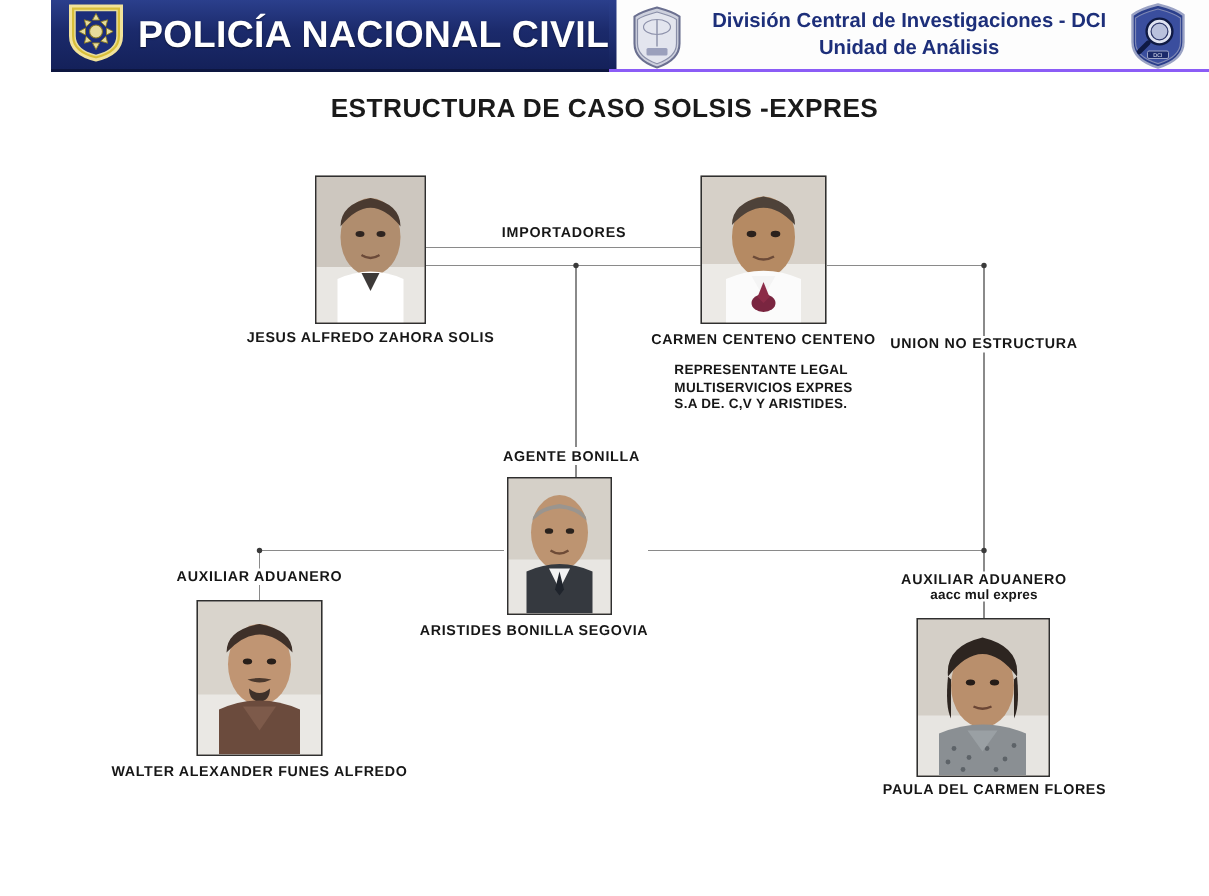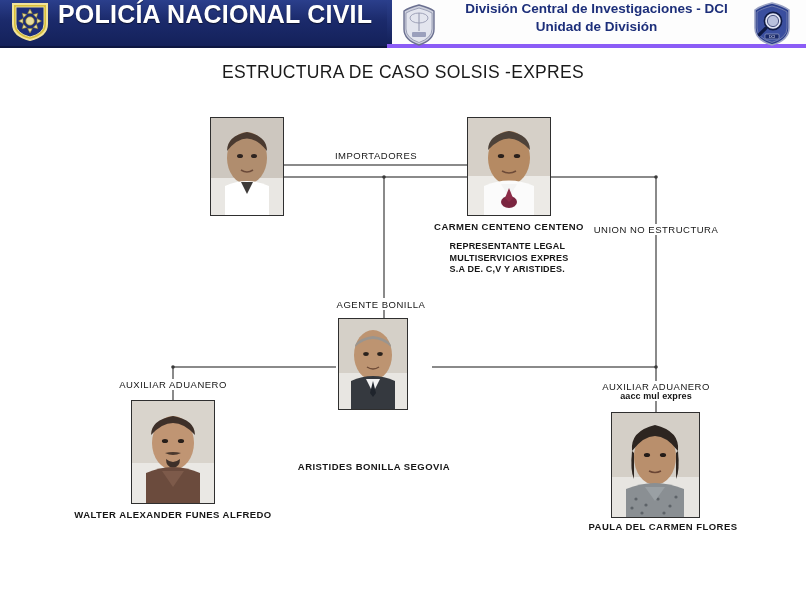--- a/index.html
+++ b/index.html
@@ -13,31 +13,32 @@
 
   
   .header{
     position:absolute;left:0;top:0;width:806px;height:48px;
     display:flex;align-items:stretch;
   }
   .hdr-left{
     position:relative;
     width:387px;height:48px;
     background:linear-gradient(180deg,#2b3f8c 0%,#1b2a6b 45%,#14215a 100%);
-    display:flex;align-items:flex-start;
+    display:flex;align-items:center;
     box-sizing:border-box;
     border-bottom:2px solid #0d1640;
+    margin-left:34px;
   }
   .hdr-right{
     position:relative;
     width:419px;height:48px;
     background:#fdfdfd;
-    display:flex;justify-content:center;
+    display:flex;align-items:center;justify-content:center;
     box-sizing:border-box;
-    border-bottom:4px solid #8b5cf6;
+    border-bottom:2px solid #8b5cf6;
   }
   .hdr-right:before{
     content:"";position:absolute;left:0;top:0;bottom:0;width:5px;
     background:linear-gradient(180deg,#2b3f8c,#14215a);
   }
   .pnc-title{
     color:#ffffff;
     font-size:25px;
     font-weight:bold;
     letter-spacing:.2px;
@@ -57,21 +58,21 @@
   
   .badge{display:block;}
   .badge-pnc{margin-left:10px;}
   .badge-mid{position:absolute;left:12px;top:3px;}
   .badge-dci{position:absolute;right:12px;top:1px;}
 
   
   .chart-title{
     position:absolute;left:0;top:62px;width:806px;
     text-align:center;
-    font-size:17.5px;font-weight:normal;color:#1a1a1a;
+    font-size:17.5px;font-weight:bold;color:#1a1a1a;
     letter-spacing:.3px;
     font-family:"Liberation Sans", sans-serif;
   }
 
   
   .canvas{position:absolute;left:0;top:0;width:806px;height:597px;}
   .lines{position:absolute;left:0;top:0;}
 
   
   .photo{
@@ -91,21 +92,21 @@
     font-weight:bold;
     color:#161616;
     letter-spacing:.45px;
     white-space:nowrap;
     line-height:12px;
   }
   .lbl.c{transform:translateX(-50%);text-align:center;}
   .role{
     position:absolute;
     font-family:"Liberation Sans", sans-serif;
-    font-size:9.5px;font-weight:normal;color:#161616;
+    font-size:9.5px;font-weight:bold;color:#161616;
     letter-spacing:.5px;white-space:nowrap;
     transform:translateX(-50%);text-align:center;
     background:#ffffff;padding:0 4px;
   }
   .role.sub2{font-size:9px;letter-spacing:.1px;font-weight:bold;}
   .legalblock{
     position:absolute;
     font-family:"Liberation Sans", sans-serif;
     font-size:9px;font-weight:bold;color:#161616;
     line-height:11.5px;letter-spacing:.2px;
@@ -145,21 +146,21 @@
         <path d="M20 2 Q31 5 35 8 L35 26 Q35 37 20 42 Q5 37 5 26 L5 8 Q9 5 20 2 Z" fill="#cdd0dd" stroke="#6b7090" stroke-width="1.4"></path>
         <path d="M20 5 Q29.5 7.6 33 10 L33 26 Q33 35 20 39.5 Q7 35 7 26 L7 10 Q10.5 7.6 20 5 Z" fill="#e3e5ee" stroke="#8a8fa8" stroke-width=".8"></path>
         <ellipse cx="20" cy="15" rx="9" ry="5" fill="none" stroke="#8e92ab" stroke-width=".8"></ellipse>
         <path d="M20 10 L20 28" stroke="#9094ac" stroke-width="1"></path>
         <rect x="13" y="29" width="14" height="5" rx="1" fill="#9ba0bc"></rect>
       </svg>
     </span>
 
     <div class="dci-text">
       <div>División Central de Investigaciones - DCI</div>
-      <div>Unidad de División</div>
+      <div>Unidad de Análisis</div>
     </div>
 
     <span class="badge badge-dci">
       <svg width="44" height="46" viewBox="0 0 44 46">
         <path d="M22 2 Q34 5 39 9 L39 27 Q39 39 22 44 Q5 39 5 27 L5 9 Q10 5 22 2 Z" fill="#2b3f8c" stroke="#9aa2c4" stroke-width="1.6"></path>
         <path d="M22 5 Q32.6 7.8 37 11 L37 27 Q37 37 22 41.4 Q7 37 7 27 L7 11 Q11.4 7.8 22 5 Z" fill="#3a4e9e" stroke="#7f88b4" stroke-width=".8"></path>
         <circle cx="23" cy="20" r="8.6" fill="#dfe3f2" stroke="#0f1a44" stroke-width="1.6"></circle>
         <circle cx="23" cy="20" r="5.6" fill="#b9c1dd" stroke="#2b3568" stroke-width=".8"></circle>
         <path d="M15.5 27.5 L9.5 33.5" stroke="#0f1a44" stroke-width="3.2" stroke-linecap="round"></path>
         <rect x="15" y="33" width="14" height="5" rx="1" fill="#1b2a6b" stroke="#aab1cf" stroke-width=".6"></rect>
@@ -211,20 +212,21 @@
       <rect y="60" width="72" height="37" fill="#e9e7e3"></rect>
       <ellipse cx="36" cy="40" rx="20" ry="26" fill="#b08d6e"></ellipse>
       <path d="M16 33 Q36 8 56 33 Q56 18 36 14 Q16 18 16 33 Z" fill="#4a3a30"></path>
       <ellipse cx="29" cy="38" rx="3" ry="2" fill="#2e2420"></ellipse>
       <ellipse cx="43" cy="38" rx="3" ry="2" fill="#2e2420"></ellipse>
       <path d="M30 52 Q36 56 42 52" stroke="#6b4a39" stroke-width="1.6" fill="none"></path>
       <path d="M14 68 Q36 58 58 68 L58 97 L14 97 Z" fill="#ffffff"></path>
       <path d="M30 64 L36 76 L42 64 Z" fill="#3d3a38"></path>
     </svg>
   </div>
+  <div class="lbl c" style="left:247px;top:220px;">JESUS  ALFREDO ZAHORA SOLIS</div>
 
   <div class="photo" style="left:467px;top:117px;width:84px;height:99px;">
     <svg width="82" height="97" viewBox="0 0 82 97">
       <rect width="82" height="97" fill="#d6d0c8"></rect>
       <rect y="58" width="82" height="39" fill="#eceae6"></rect>
       <ellipse cx="41" cy="40" rx="21" ry="27" fill="#b58a63"></ellipse>
       <path d="M20 32 Q41 9 62 32 Q62 17 41 13 Q20 17 20 32 Z" fill="#4e4239"></path>
       <ellipse cx="33" cy="38" rx="3.2" ry="2.1" fill="#2b211c"></ellipse>
       <ellipse cx="49" cy="38" rx="3.2" ry="2.1" fill="#2b211c"></ellipse>
       <path d="M34 53 Q41 57 48 53" stroke="#6d4b38" stroke-width="1.6" fill="none"></path>
@@ -248,21 +250,21 @@
       <ellipse cx="34" cy="36" rx="19" ry="25" fill="#bd9471"></ellipse>
       <path d="M16 28 Q34 12 52 28 Q52 20 34 17 Q16 20 16 28 Z" fill="#9a958f"></path>
       <ellipse cx="27" cy="35" rx="2.8" ry="1.9" fill="#2a221d"></ellipse>
       <ellipse cx="41" cy="35" rx="2.8" ry="1.9" fill="#2a221d"></ellipse>
       <path d="M28 48 Q34 52 40 48" stroke="#6e4b37" stroke-width="1.5" fill="none"></path>
       <path d="M12 62 Q34 52 56 62 L56 90 L12 90 Z" fill="#35393f"></path>
       <path d="M27 60 L34 74 L41 60 Z" fill="#f2f2f2"></path>
       <path d="M34 62 L37 74 L34 78 L31 74 Z" fill="#1f242c"></path>
     </svg>
   </div>
-  <div class="lbl c" style="left:374px;top:415px;margin-top:46px;">ARISTIDES BONILLA SEGOVIA</div>
+  <div class="lbl c" style="left:356px;top:415px;">ARISTIDES BONILLA SEGOVIA</div>
 
   <div class="photo" style="left:131px;top:400px;width:84px;height:104px;">
     <svg width="82" height="102" viewBox="0 0 82 102">
       <rect width="82" height="102" fill="#d9d4cc"></rect>
       <rect y="62" width="82" height="40" fill="#eae8e4"></rect>
       <ellipse cx="41" cy="42" rx="21" ry="27" fill="#c09573"></ellipse>
       <path d="M19 34 Q41 10 63 34 Q63 19 41 15 Q19 19 19 34 Z" fill="#3e3029"></path>
       <ellipse cx="33" cy="40" rx="3.1" ry="2" fill="#281f1a"></ellipse>
       <ellipse cx="49" cy="40" rx="3.1" ry="2" fill="#281f1a"></ellipse>
       <path d="M33 52 Q41 50 49 52 Q41 56 33 52 Z" fill="#4a382d"></path>

